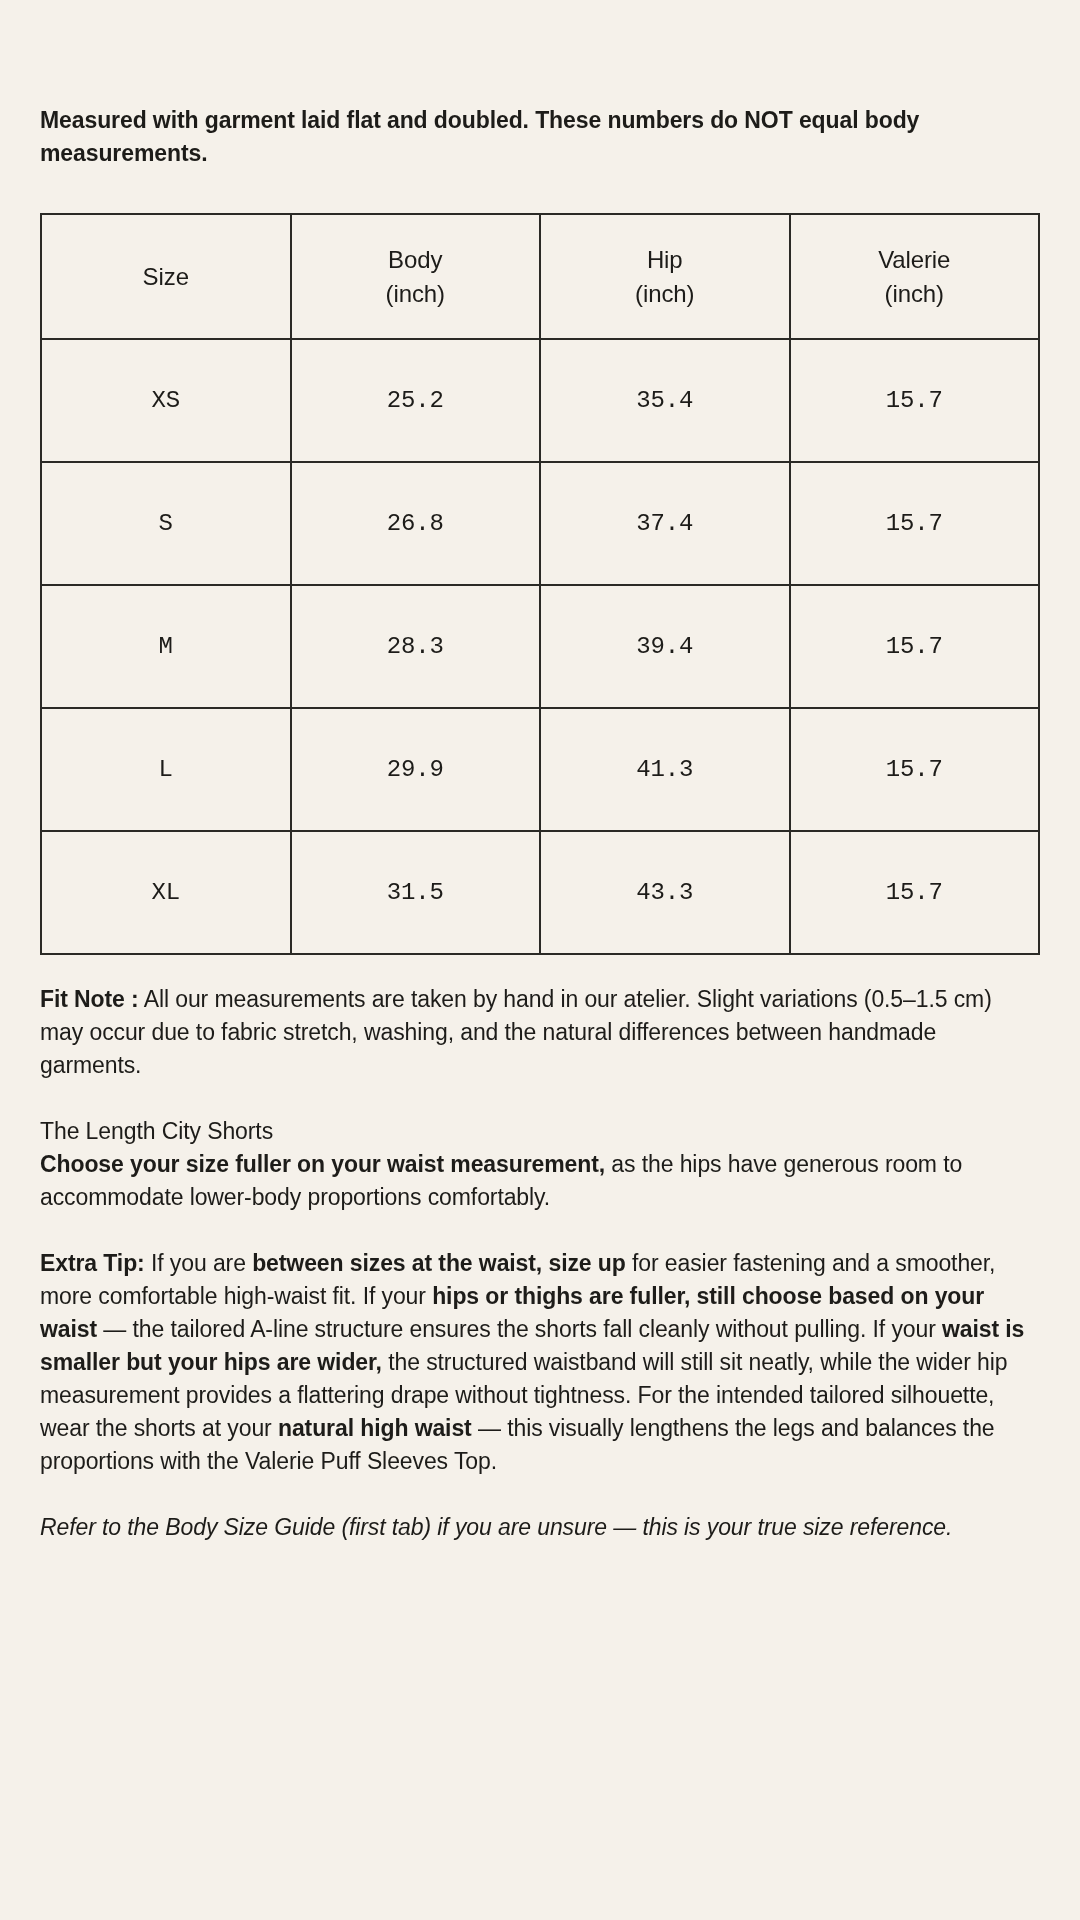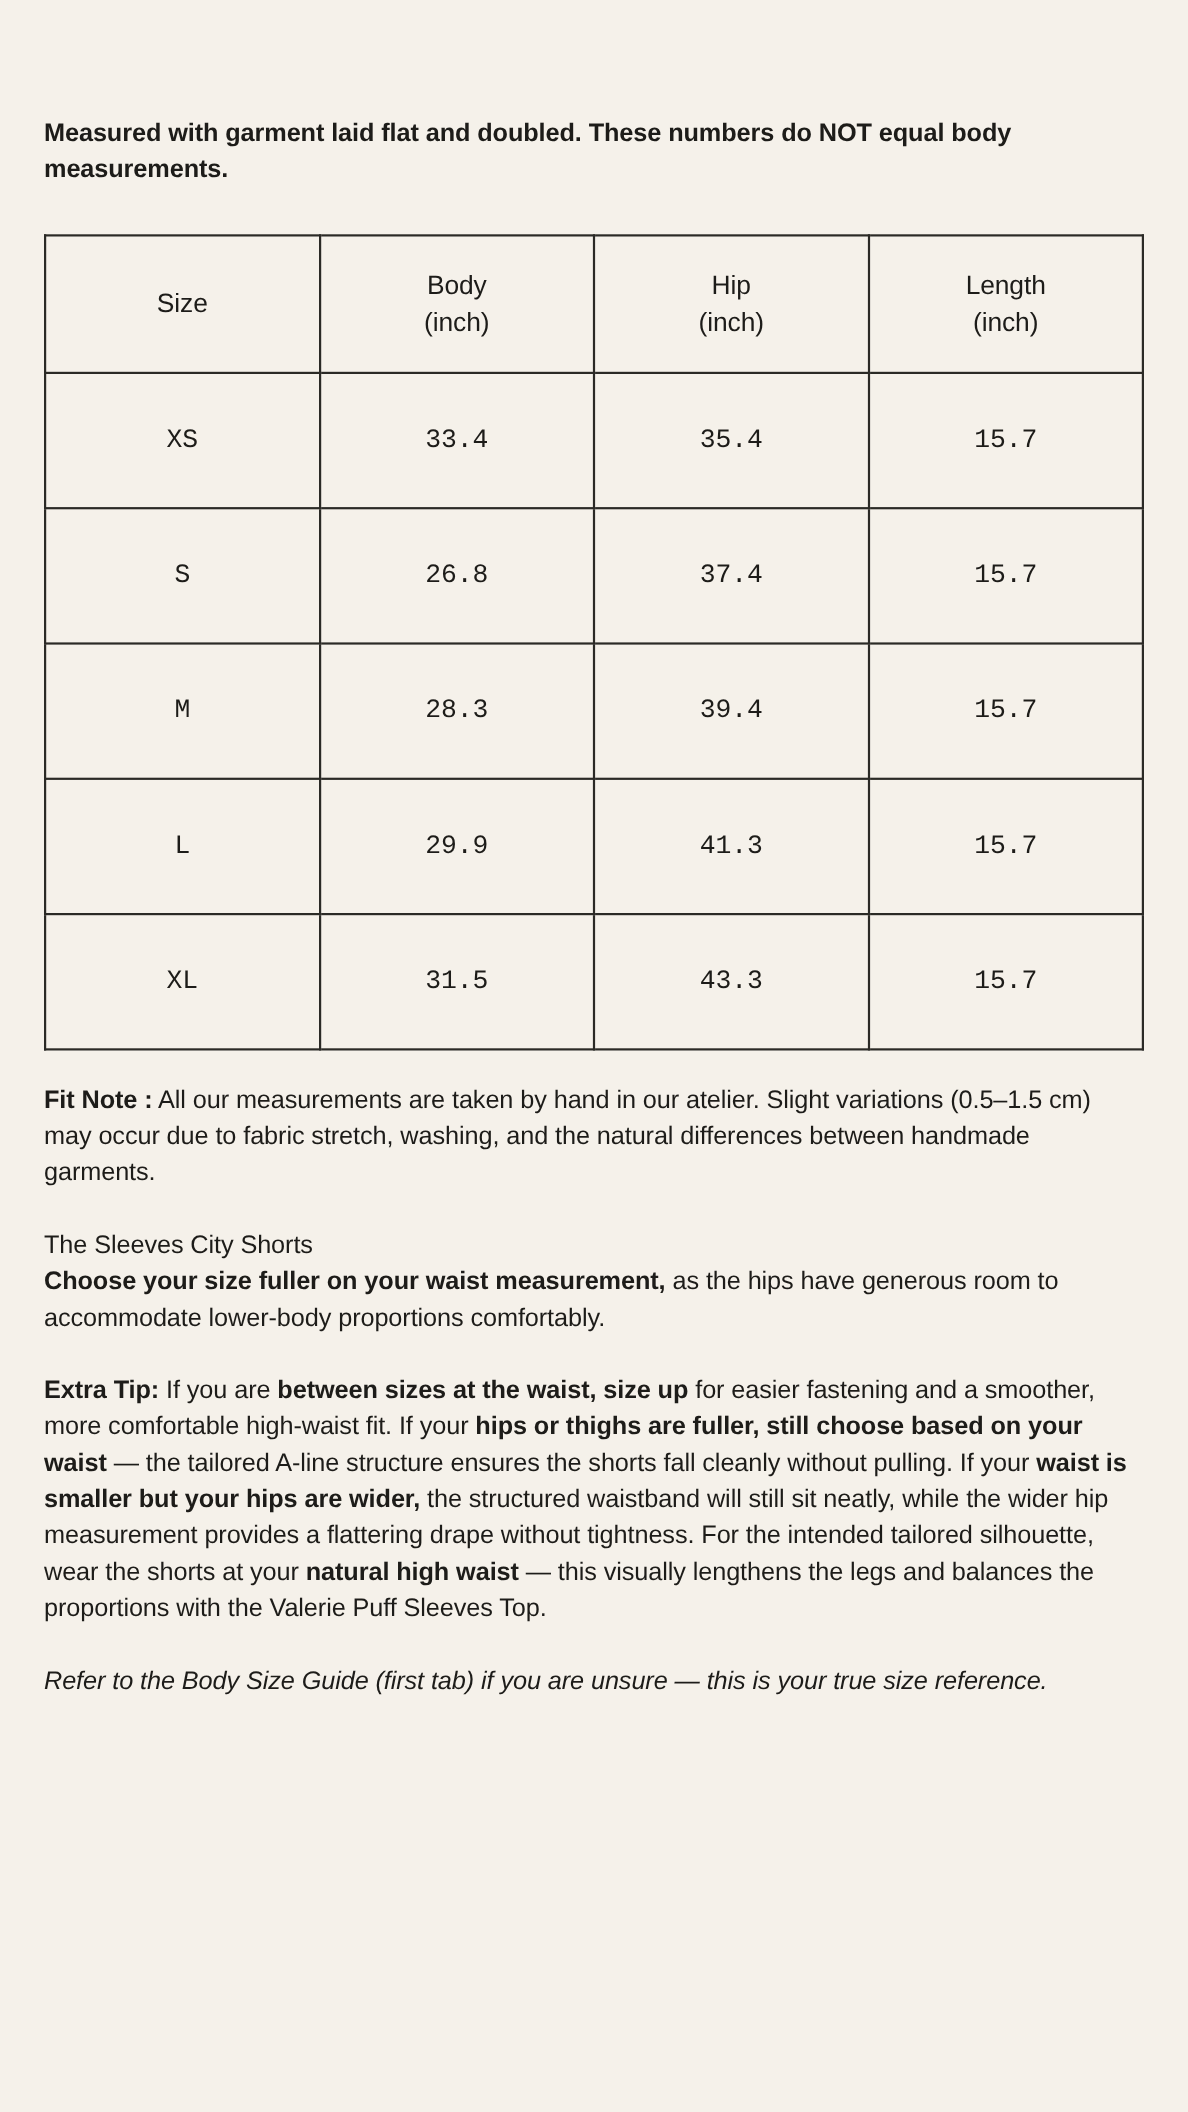--- a/index.html
+++ b/index.html
@@ -63,29 +63,29 @@
         </th>
         <th>
           <span class="th-label">Body</span>
           <span class="th-unit">(inch)</span>
         </th>
         <th>
           <span class="th-label">Hip</span>
           <span class="th-unit">(inch)</span>
         </th>
         <th>
-          <span class="th-label">Length</span>
+          <span class="th-label">Valerie</span>
           <span class="th-unit">(inch)</span>
         </th>
       </tr>
     </thead>
     <tbody>
       <tr>
         <td>XS</td>
-        <td>33.4</td>
+        <td>25.2</td>
         <td>35.4</td>
         <td>15.7</td>
       </tr>
       <tr>
         <td>S</td>
         <td>26.8</td>
         <td>37.4</td>
         <td>15.7</td>
       </tr>
       <tr>
@@ -103,17 +103,17 @@
       <tr>
         <td>XL</td>
         <td>31.5</td>
         <td>43.3</td>
         <td>15.7</td>
       </tr>
     </tbody>
   </table>
 
   <p><span class="b">Fit Note :</span><span> All our measurements are taken by hand in our atelier. Slight variations (0.5–1.5 cm) may occur due to fabric stretch, washing, and the natural differences between handmade garments.</span></p>
-  <p><span>The Sleeves City Shorts</span><br><span class="b">Choose your size fuller on your waist measurement,</span><span> as the hips have generous room to accommodate lower-body proportions comfortably.</span></p>
+  <p><span>The Length City Shorts</span><br><span class="b">Choose your size fuller on your waist measurement,</span><span> as the hips have generous room to accommodate lower-body proportions comfortably.</span></p>
   <p><span class="b">Extra Tip:</span><span> If you are </span><span class="b">between sizes at the waist, size up</span><span> for easier fastening and a smoother, more comfortable high-waist fit. If your </span><span class="b">hips or thighs are fuller, still choose based on your waist</span><span> — the tailored A-line structure ensures the shorts fall cleanly without pulling. If your </span><span class="b">waist is smaller but your hips are wider,</span><span> the structured waistband will still sit neatly, while the wider hip measurement provides a flattering drape without tightness. For the intended tailored silhouette, wear the shorts at your </span><span class="b">natural high waist</span><span> — this visually lengthens the legs and balances the proportions with the Valerie Puff Sleeves Top.</span></p>
   <p><span class="i">Refer to the Body Size Guide (first tab) if you are unsure — this is your true size reference.</span></p>
 
 </main>
 
 </body></html>

